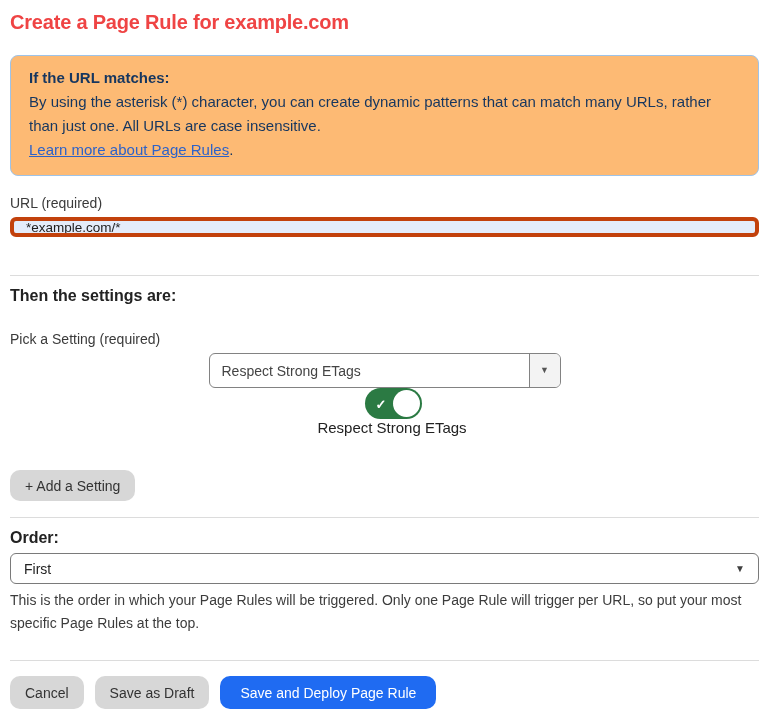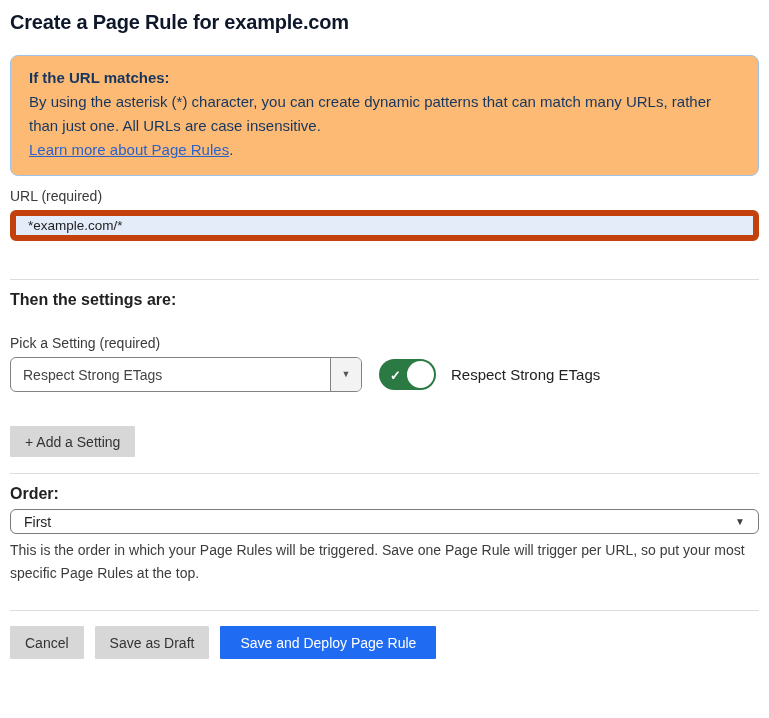--- a/index.html
+++ b/index.html
@@ -9,21 +9,21 @@
     font-family: "Liberation Sans", sans-serif;
     color: #2e2e2e;
     overflow: hidden;
   }
   .page { padding: 0 10px; }
 
   .page-title {
     margin-top: 11px;
     font-size: 20px;
     font-weight: 700;
-    color: #0f172a;
+    color: #ef4444;
     letter-spacing: -0.2px;
   }
 
   
   .info-box {
     margin-top: 21px;
     background: #fdba74;
     border: 1px solid #9ec3e8;
     border-radius: 8px;
     padding: 10px 18px 13px 18px;
@@ -36,29 +36,29 @@
     color: #2d62c9;
     text-decoration: underline;
     cursor: pointer;
   }
 
   
   .field-label {
     font-size: 14px;
     color: #3a3a3a;
   }
-  .url-label { margin-top: 12px; }
+  .url-label { margin-top: 19px; }
 
   
   .url-input {
     margin-top: 6px;
     width: 749px;
-    height: 31px;
+    height: 20px;
     background: #e4ecfa;
-    border: 6px solid #c2410c;
+    border: 4px solid #c2410c;
     border-radius: 6px;
     padding: 0 12px;
     font-family: "Liberation Sans", sans-serif;
     font-size: 13.5px;
     color: #1e1e1e;
     outline: none;
     display: block;
   }
 
   .divider {
@@ -76,20 +76,21 @@
     color: #222222;
   }
 
   .pick-label { margin-top: 26px; }
 
   
   .setting-row {
     margin-top: 6px;
     display: flex;
     align-items: center;
+    flex-direction: column;
   }
   .dropdown {
     width: 352px;
     height: 35px;
     border: 1px solid #828282;
     border-radius: 6px;
     display: flex;
     align-items: stretch;
     background: #ffffff;
     cursor: pointer;
@@ -145,41 +146,41 @@
   }
   .toggle-label {
     margin-left: 15px;
     font-size: 15px;
     color: #222222;
   }
 
   
   .btn {
     border: none;
-    border-radius: 1px;
+    border-radius: 10px;
     height: 31px;
     padding: 0 15px;
     font-family: "Liberation Sans", sans-serif;
     font-size: 14px;
     color: #333333;
     background: #d7d7d7;
     cursor: pointer;
     display: inline-flex;
     align-items: center;
     justify-content: center;
   }
   .add-setting-btn { margin-top: 34px; }
 
   .order-label { margin-top: 24px; }
 
   
   .order-select {
     margin-top: 6px;
     width: 749px;
-    height: 25px;
+    height: 31px;
     border: 1px solid #7a7a7a;
     border-radius: 6px;
     background: #ffffff;
     display: flex;
     align-items: center;
     justify-content: space-between;
     padding: 0 13px;
     font-size: 14px;
     color: #222222;
     cursor: pointer;
@@ -248,21 +249,21 @@
   <hr class="divider d2">
 
   <div class="section-heading">Order:</div>
 
 
   <div class="order-select">
     <span>First</span>
     <span class="caret">▼</span>
   </div>
 
-  <div class="help-text">This is the order in which your Page Rules will be triggered. Save one Page Rule will trigger per URL, so put your most specific Page Rules at the top.</div>
+  <div class="help-text">This is the order in which your Page Rules will be triggered. Only one Page Rule will trigger per URL, so put your most specific Page Rules at the top.</div>
 
   <hr class="divider d3">
 
   <div class="footer-row">
     <button class="btn">Cancel</button>
     <button class="btn">Save as Draft</button>
     <button class="btn primary">Save and Deploy Page Rule</button>
   </div>
 
 </div>

